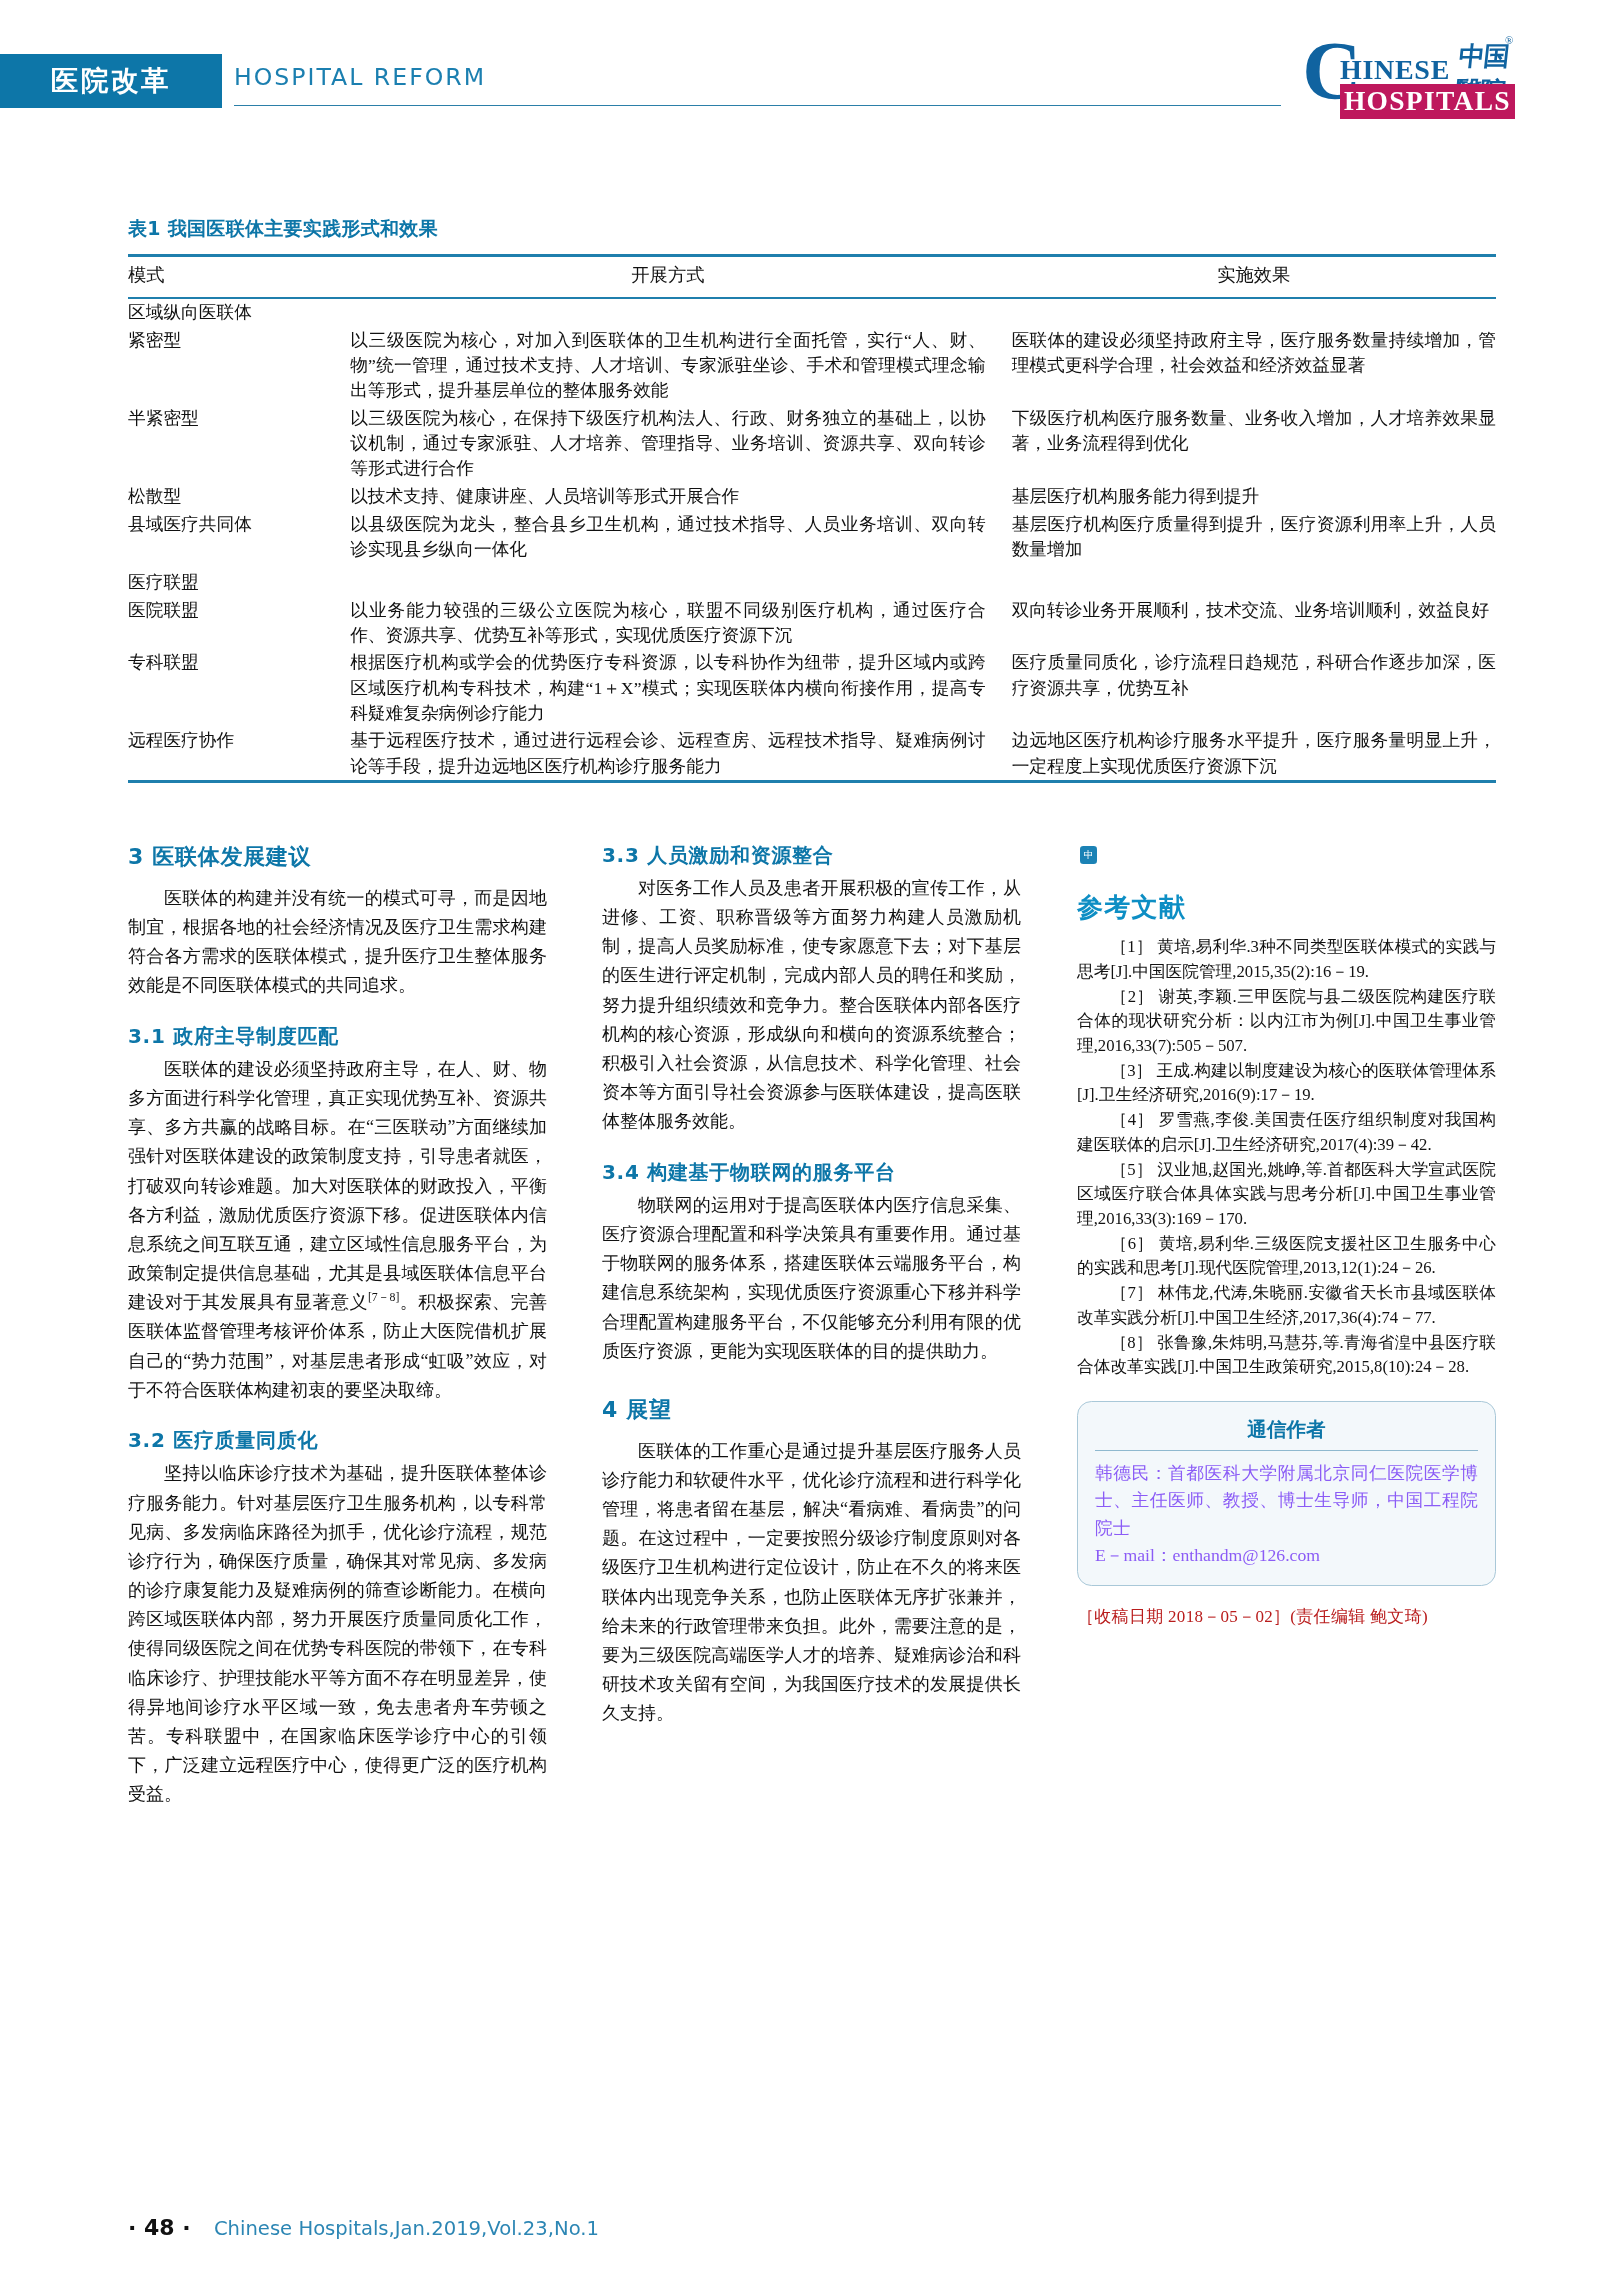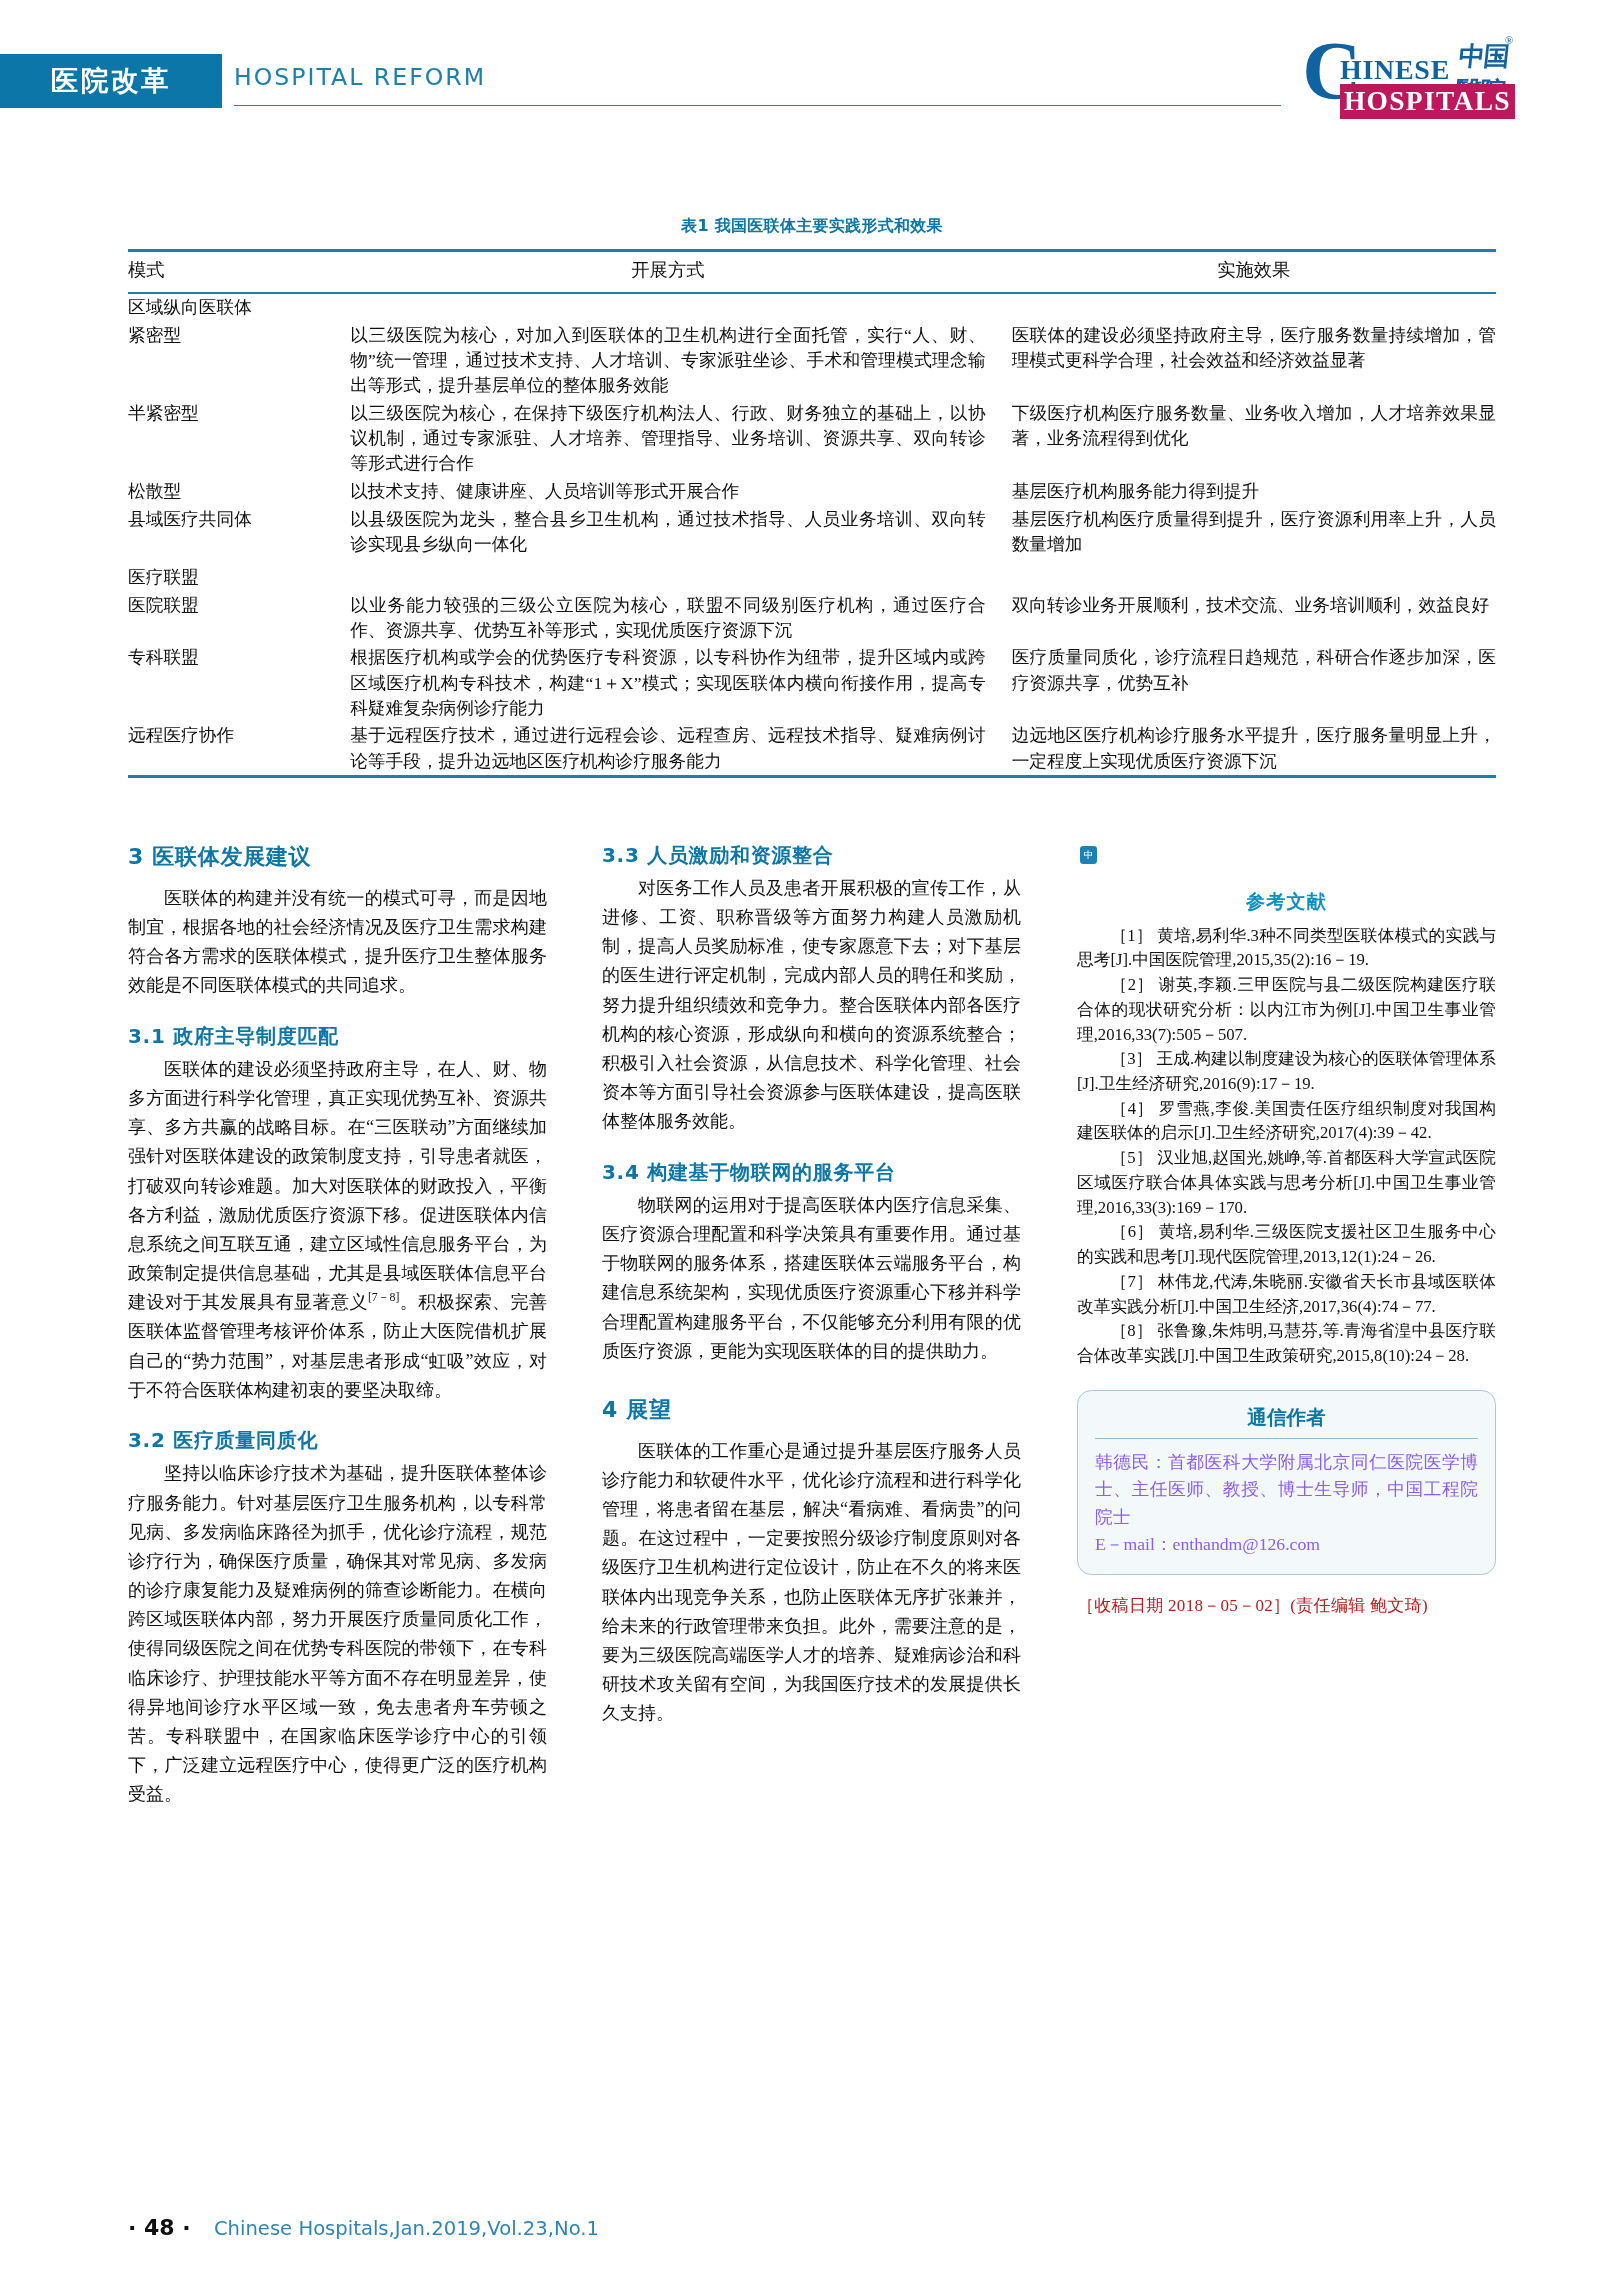--- a/index.html
+++ b/index.html
@@ -117,26 +117,25 @@
 
   
   .table-wrap {
     position: absolute;
     left: 128px;
     top: 216px;
     width: 1368px;
   }
   .table-caption {
     font-family: "DejaVu Sans", sans-serif;
-    font-size: 16px;
+    font-size: 19px;
     font-weight: bold;
     color: #0d76a8;
     margin-bottom: 11.8px;
     letter-spacing: 0.3px;
-    text-align: center;
   }
   .tbl {
     width: 100%;
     border-collapse: collapse;
     font-size: 17.7px;
     line-height: 1.42;
   }
   .tbl .rule-top td { border-top: 3.9px solid #1f7fad; padding: 0; height: 0; }
   .tbl .rule-mid td { border-top: 2.6px solid #1f7fad; padding: 0; height: 0; }
   .tbl .rule-bot td { border-top: 3.9px solid #1f7fad; padding: 0; height: 0; }
@@ -213,23 +212,23 @@
     font-size: 9.8px;
     line-height: 17.7px;
     text-align: center;
     font-family: "DejaVu Sans", sans-serif;
     vertical-align: middle;
     margin-left: 2.6px;
   }
 
   
   .refs-title {
-    text-align: center;
-    font-family: "DejaVu Sans", sans-serif;
-    font-size: 19px;
+    text-align: left;
+    font-family: "DejaVu Sans", sans-serif;
+    font-size: 26px;
     font-weight: bold;
     color: #0d8ec4;
     margin: 18.3px 0 6.5px 0;
     letter-spacing: 1.3px;
   }
   .ref {
     font-size: 16.7px;
     line-height: 1.48;
     text-indent: 2em;
     margin: 0;

